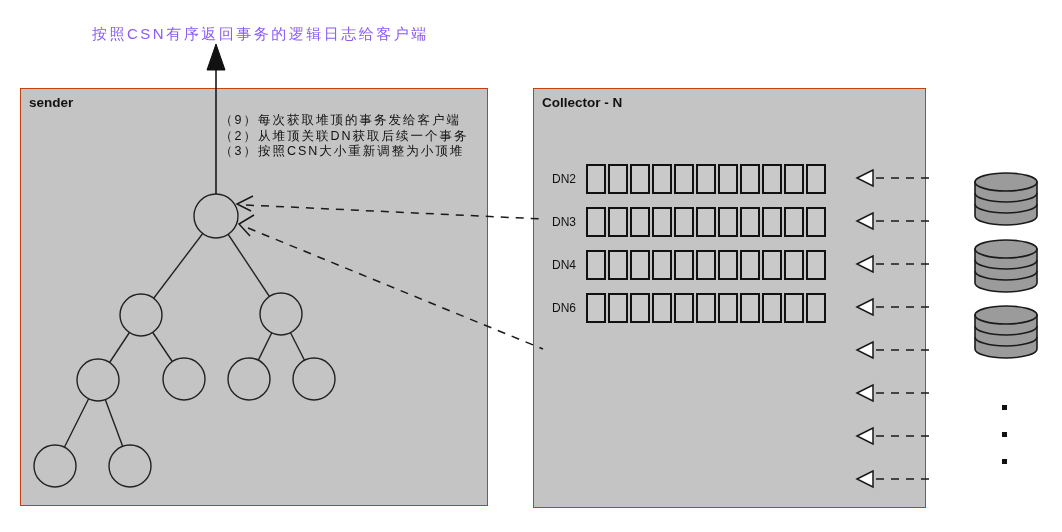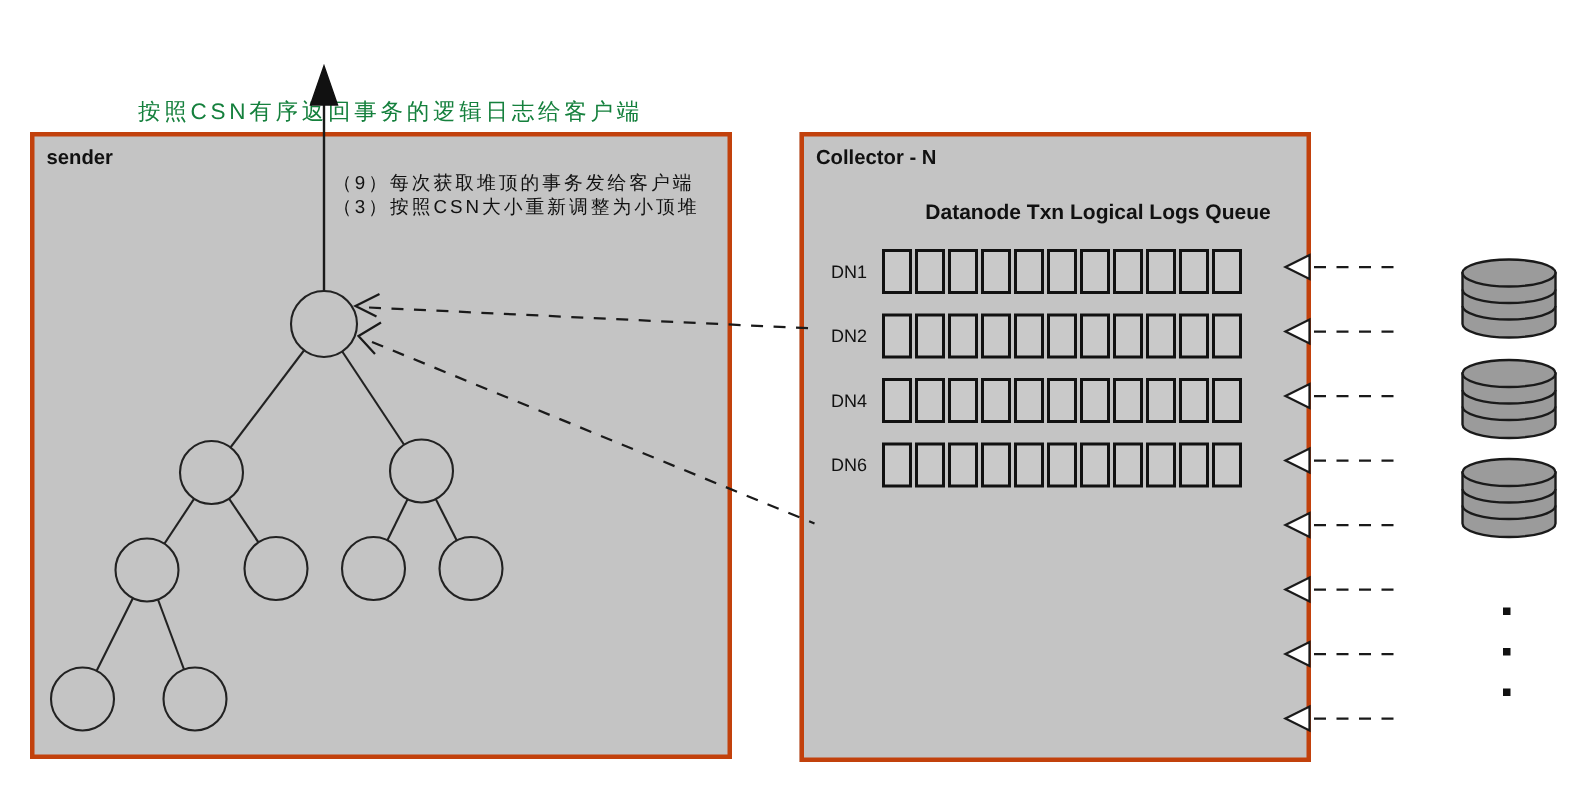--- a/index.html
+++ b/index.html
@@ -2,27 +2,27 @@
 <html><head>
 <meta charset="utf-8">
 <style>
   html,body{margin:0;padding:0;background:#fff;}
   #stage{
     position:relative;width:1062px;height:532px;background:#fff;
     font-family:"Liberation Sans", sans-serif;color:#111;overflow:hidden;
   }
   .top-label{
     position:absolute;left:92px;top:25px;font-size:15px;letter-spacing:2.5px;
-    white-space:nowrap;color:#15803d;margin-top:40px;
+    white-space:nowrap;color:#8b5cf6;
   }
   .panel{
-    position:absolute;background:#c4c4c4;border:3px solid #c2410c;box-sizing:border-box;
+    position:absolute;background:#c4c4c4;border:1px solid #c2410c;box-sizing:border-box;
   }
   #sender-box{left:20px;top:88px;width:468px;height:418px;}
-  #collector-box{left:533px;top:88px;width:341px;height:420px;}
+  #collector-box{left:533px;top:88px;width:393px;height:420px;}
   .box-title{
     position:absolute;left:8px;top:6px;font-size:13.5px;font-weight:bold;white-space:nowrap;
   }
   .notes{
     position:absolute;left:199px;top:24px;font-size:12.5px;line-height:15.5px;
     letter-spacing:2px;white-space:nowrap;
   }
   .queue-title{
     position:absolute;left:50px;top:42px;width:292px;text-align:center;
     font-size:14px;font-weight:bold;white-space:nowrap;
@@ -44,46 +44,46 @@
 <body>
 
 <div id="stage">
 
   <div class="top-label">按照CSN有序返回事务的逻辑日志给客户端</div>
 
   <div id="sender-box" class="panel">
     <span class="box-title">sender</span>
     <div class="notes">
       <div>（9）每次获取堆顶的事务发给客户端</div>
+      <div>（2）从堆顶关联DN获取后续一个事务</div>
       <div>（3）按照CSN大小重新调整为小顶堆</div>
     </div>
   </div>
 
   <div id="collector-box" class="panel">
     <span class="box-title">Collector - N</span>
-    <div class="queue-title">Datanode Txn Logical Logs Queue</div>
     <div class="queue-rows">
         <div class="queue-row">
-          <span class="dn-label">DN1</span>
-          <div class="cells">
-            <div class="cell"></div>
-            <div class="cell"></div>
-            <div class="cell"></div>
-            <div class="cell"></div>
-            <div class="cell"></div>
-            <div class="cell"></div>
-            <div class="cell"></div>
-            <div class="cell"></div>
-            <div class="cell"></div>
-            <div class="cell"></div>
-            <div class="cell"></div>
-          </div>
-        </div>
-        <div class="queue-row">
           <span class="dn-label">DN2</span>
+          <div class="cells">
+            <div class="cell"></div>
+            <div class="cell"></div>
+            <div class="cell"></div>
+            <div class="cell"></div>
+            <div class="cell"></div>
+            <div class="cell"></div>
+            <div class="cell"></div>
+            <div class="cell"></div>
+            <div class="cell"></div>
+            <div class="cell"></div>
+            <div class="cell"></div>
+          </div>
+        </div>
+        <div class="queue-row">
+          <span class="dn-label">DN3</span>
           <div class="cells">
             <div class="cell"></div>
             <div class="cell"></div>
             <div class="cell"></div>
             <div class="cell"></div>
             <div class="cell"></div>
             <div class="cell"></div>
             <div class="cell"></div>
             <div class="cell"></div>
             <div class="cell"></div>

